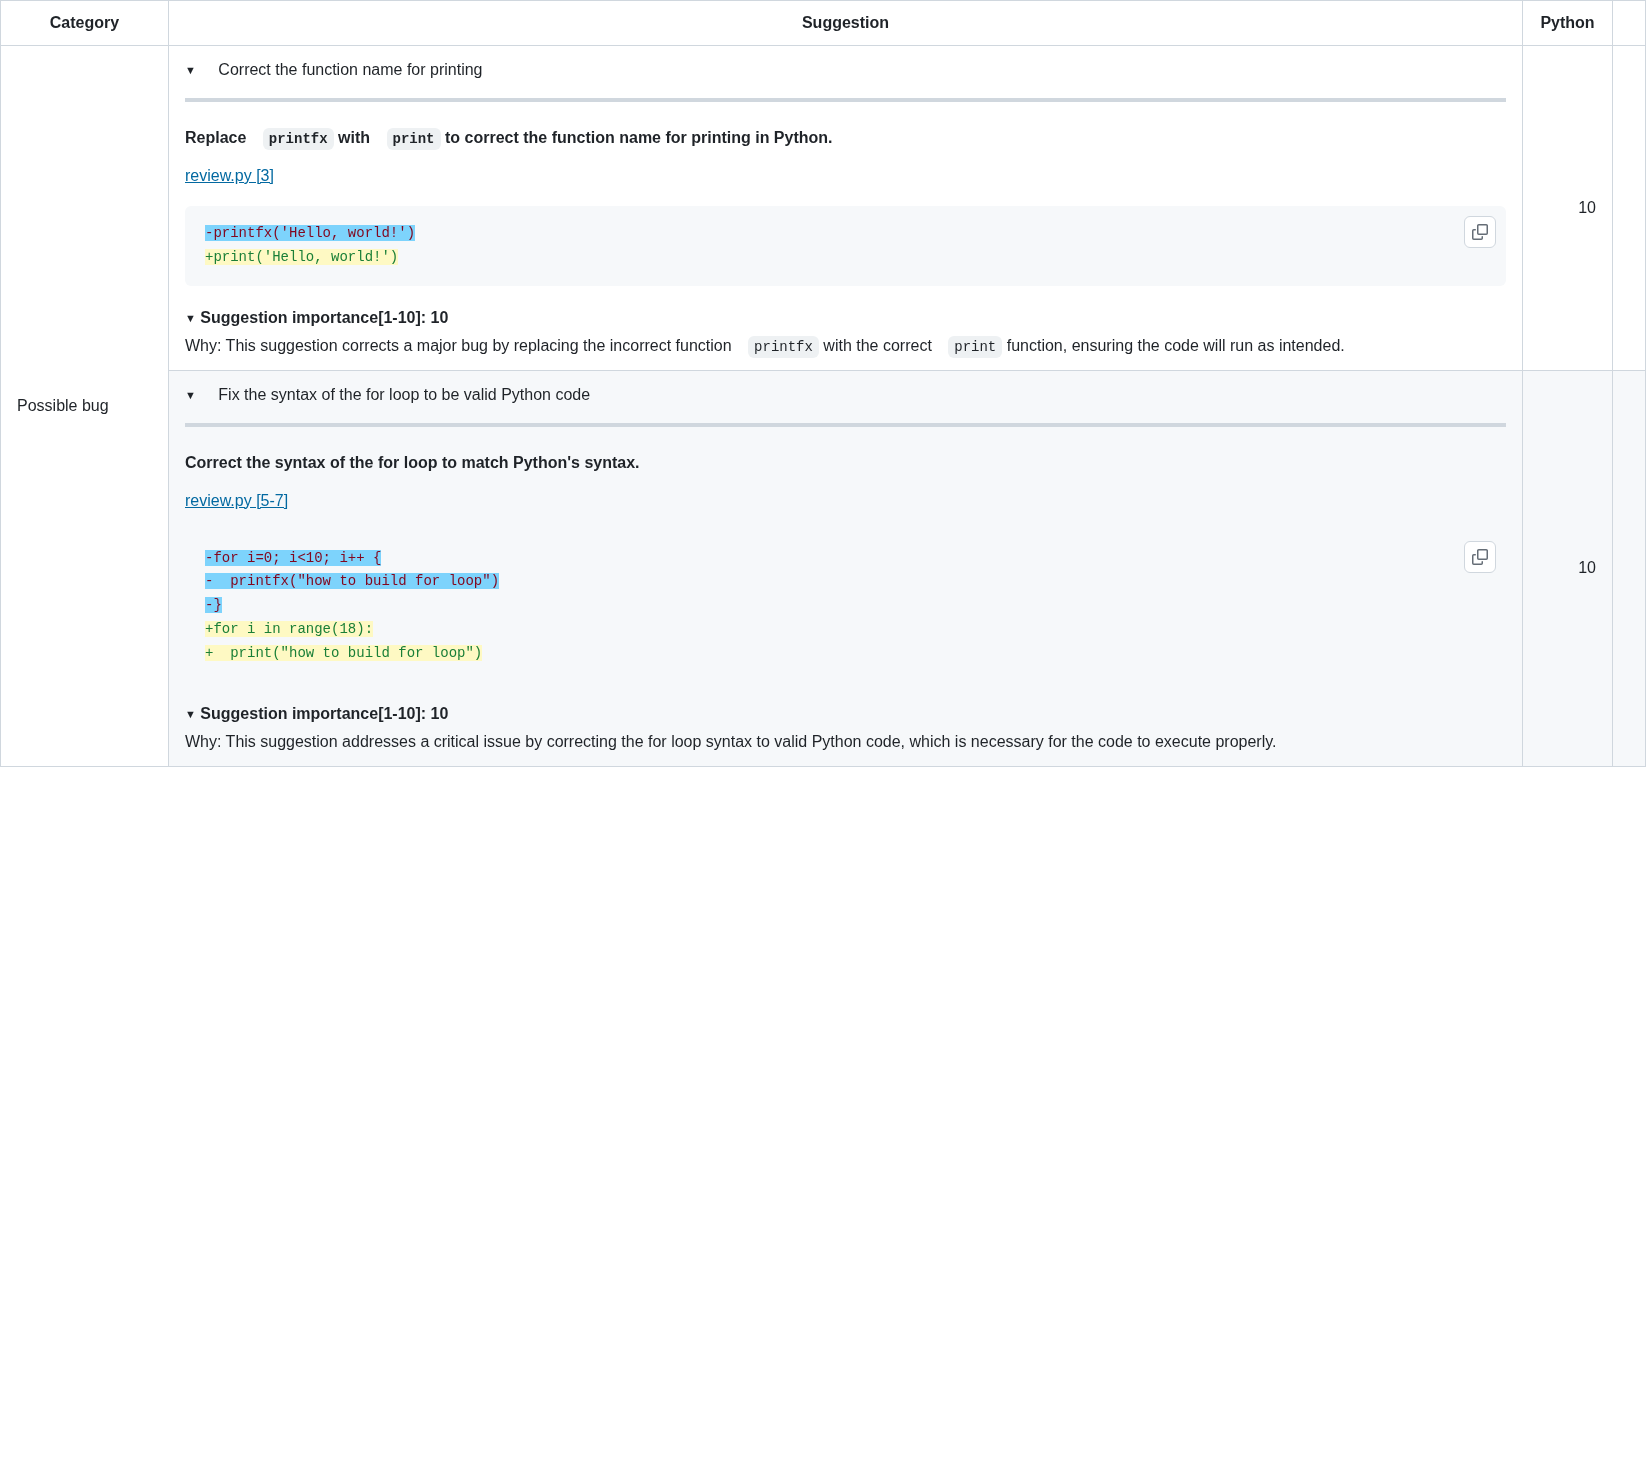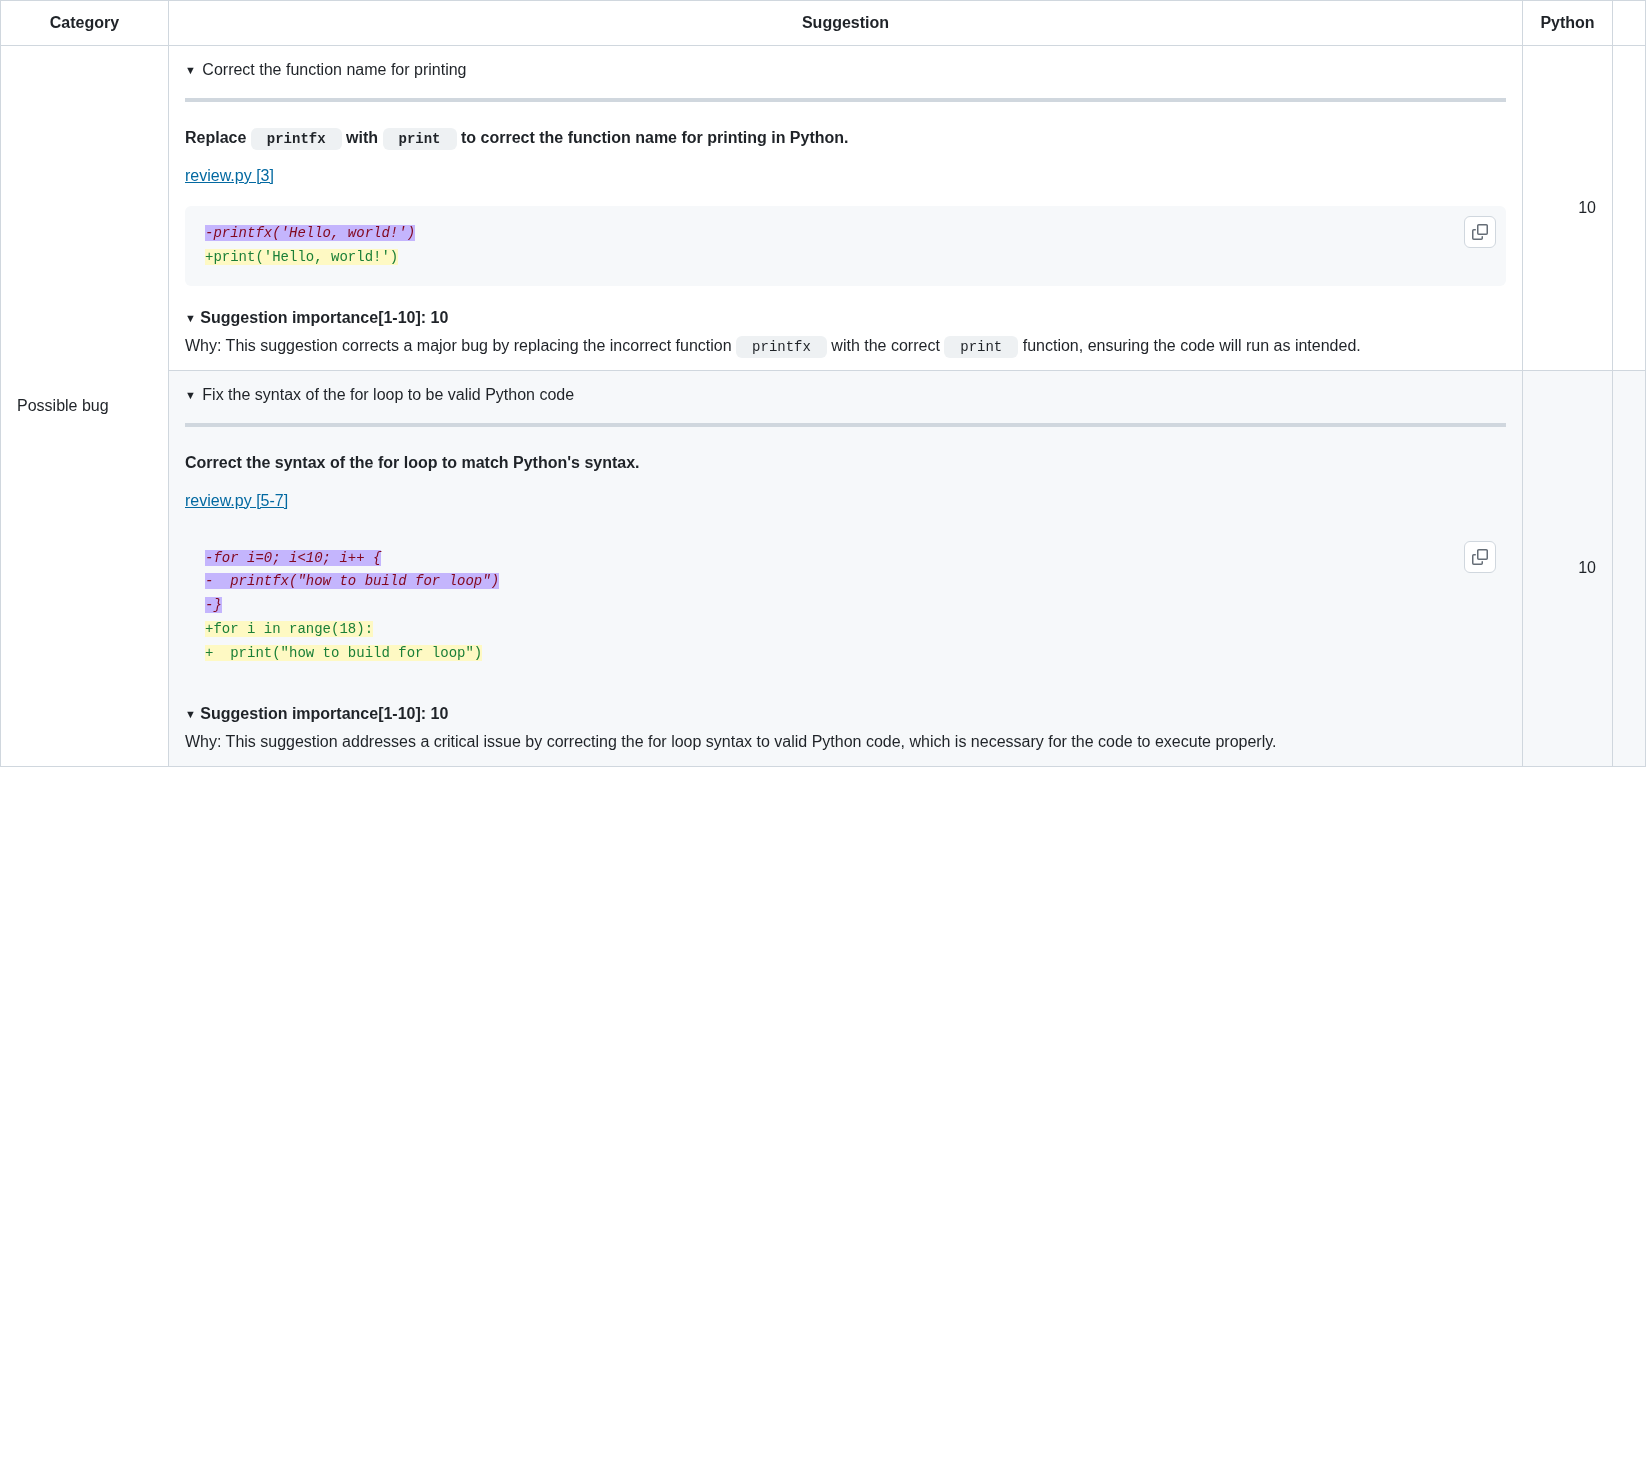--- a/index.html
+++ b/index.html
@@ -35,21 +35,21 @@
     width: 168px;
   }
   td.score-cell {
     vertical-align: middle;
     text-align: right;
     font-size: 16px;
     width: 90px;
   }
   .suggestion-title {
     display: inline-block;
-    margin-left: 2px;
+    margin-left: 18px;
     font-size: 16px;
   }
   .arrow {
     display: inline-block;
     font-size: 11px;
     color: #1f2328;
     vertical-align: 1px;
   }
   hr.gray-bar {
     border: none;
@@ -73,28 +73,29 @@
     padding: 16px 20px;
     margin: 18px 0 20px 0;
     font-family: ui-monospace, SFMono-Regular, "SF Mono", Menlo, Consolas, "Liberation Mono", monospace;
     font-size: 14px;
     line-height: 1.7;
     overflow: auto;
   }
   .codewrap .line {
     white-space: pre;
   }
-  .del { background: #c4b5fd; color: #82071e; display: inline; font-style: italic; }
+  .del { background: #7dd3fc; color: #82071e; display: inline; }
   .add { background: #fef9c3; color: #1a7f37; display: inline; }
   code.inline {
     background: #eef1f3;
     border-radius: 6px;
-    padding: 3px 16px;
+    padding: 3px 6px;
     font-family: ui-monospace, SFMono-Regular, "SF Mono", Menlo, Consolas, "Liberation Mono", monospace;
     font-size: 14px;
+    margin-left: 12px;
   }
   .copy-btn {
     position: absolute;
     top: 10px;
     right: 10px;
     width: 32px;
     height: 32px;
     border: 1px solid #d0d7de;
     border-radius: 6px;
     background: #fff;

